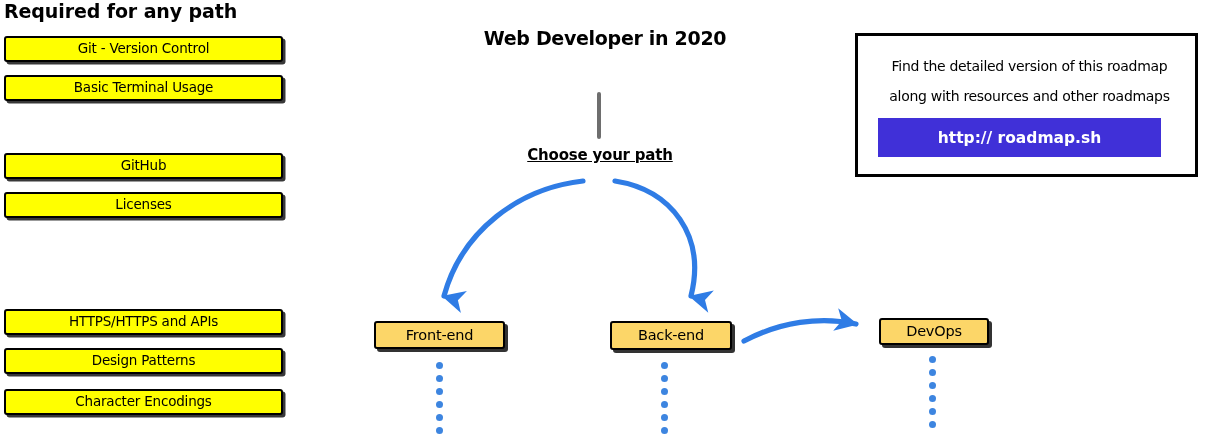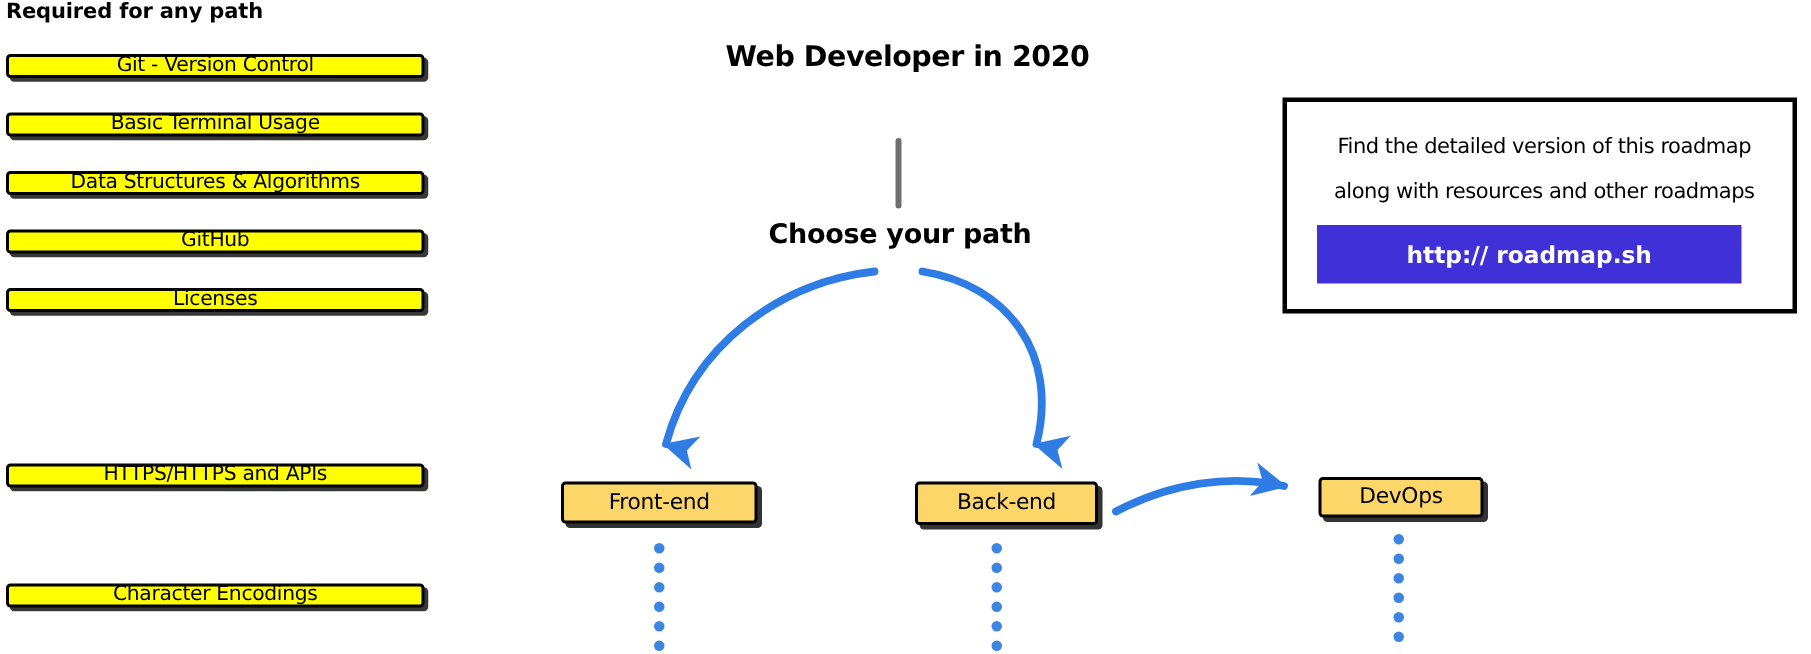--- a/index.html
+++ b/index.html
@@ -21,31 +21,31 @@
     position: absolute;
     left: 0px;
     top: 0px;
     width: 300px;
     height: 436px;
   }
   #required-heading {
     position: absolute;
     left: 4px;
     top: 0px;
-    font-size: 14px;
+    font-size: 19px;
     font-weight: bold;
     color: #000000;
     letter-spacing: -0.1px;
     white-space: nowrap;
   }
   .req-box {
     position: absolute;
     left: 4px;
     width: 279px;
-    height: 16px;
+    height: 26px;
     background: #FFFF00;
     border: 2.5px solid #000000;
     border-radius: 3px;
     box-sizing: border-box;
     box-shadow: 2.5px 2.5px 0 0 rgba(0,0,0,0.78);
     display: flex;
     align-items: center;
     justify-content: center;
   }
   .req-box-label {
@@ -77,25 +77,26 @@
     height: 47px;
     background: #6e6e6e;
     border-radius: 2px;
   }
   #choose-path-label {
     position: absolute;
     left: 470px;
     top: 146px;
     width: 260px;
     text-align: center;
-    font-size: 18px;
+    font-size: 15px;
     font-weight: bold;
     color: #000000;
     letter-spacing: -0.2px;
     white-space: nowrap;
+    text-decoration: underline;
   }
 
   #arrows-svg {
     position: absolute;
     left: 0;
     top: 0;
     width: 1207px;
     height: 436px;
     pointer-events: none;
   }
@@ -144,21 +145,20 @@
   
   #info-box {
     position: absolute;
     left: 855px;
     top: 33px;
     width: 343px;
     height: 144px;
     background: #ffffff;
     border: 3px solid #000000;
     box-sizing: border-box;
-    margin-top: 32px;
   }
   #info-line-1, #info-line-2 {
     position: absolute;
     left: 15px;
     width: 313px;
     text-align: center;
     font-size: 14px;
     color: #000000;
     letter-spacing: -0.3px;
     white-space: nowrap;
@@ -189,31 +189,31 @@
 
 <div id="left-column">
   <div id="required-heading">Required for any path</div>
 
   <div class="req-box" style="top:36px">
     <span class="req-box-label">Git - Version Control</span>
   </div>
   <div class="req-box" style="top:75px">
     <span class="req-box-label">Basic Terminal Usage</span>
   </div>
-  <div class="req-box" style="top:114px">
-    <span class="req-box-label">Data Structures &amp; Algorithms</span>
-  </div>
   <div class="req-box" style="top:153px">
     <span class="req-box-label">GitHub</span>
   </div>
   <div class="req-box" style="top:192px">
     <span class="req-box-label">Licenses</span>
   </div>
   <div class="req-box" style="top:309px">
     <span class="req-box-label">HTTPS/HTTPS and APIs</span>
+  </div>
+  <div class="req-box" style="top:348px">
+    <span class="req-box-label">Design Patterns</span>
   </div>
   <div class="req-box" style="top:389px">
     <span class="req-box-label">Character Encodings</span>
   </div>
 </div>
 
 <div id="center-title">Web Developer in 2020</div>
 <div id="center-stem"></div>
 <div id="choose-path-label">Choose your path</div>
 

